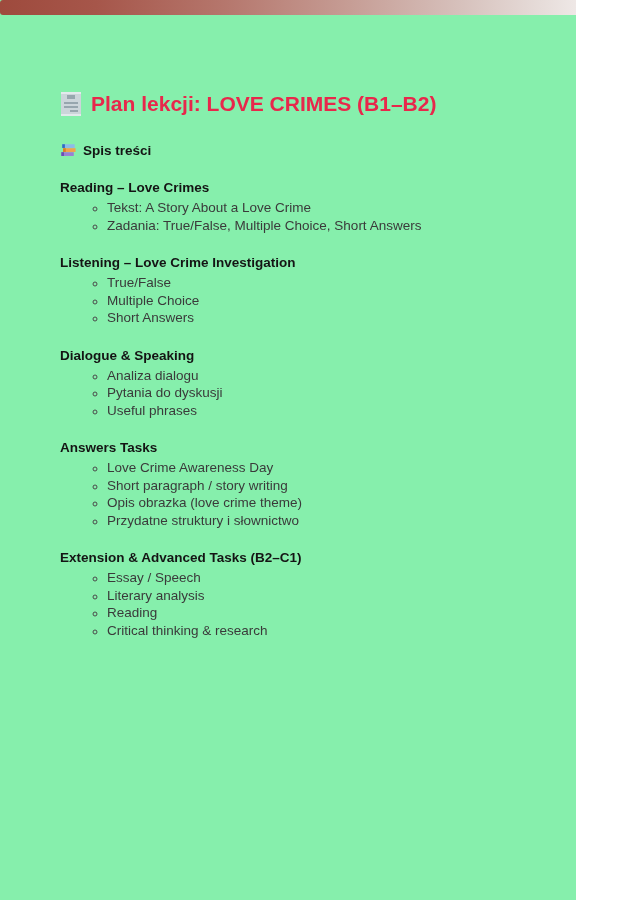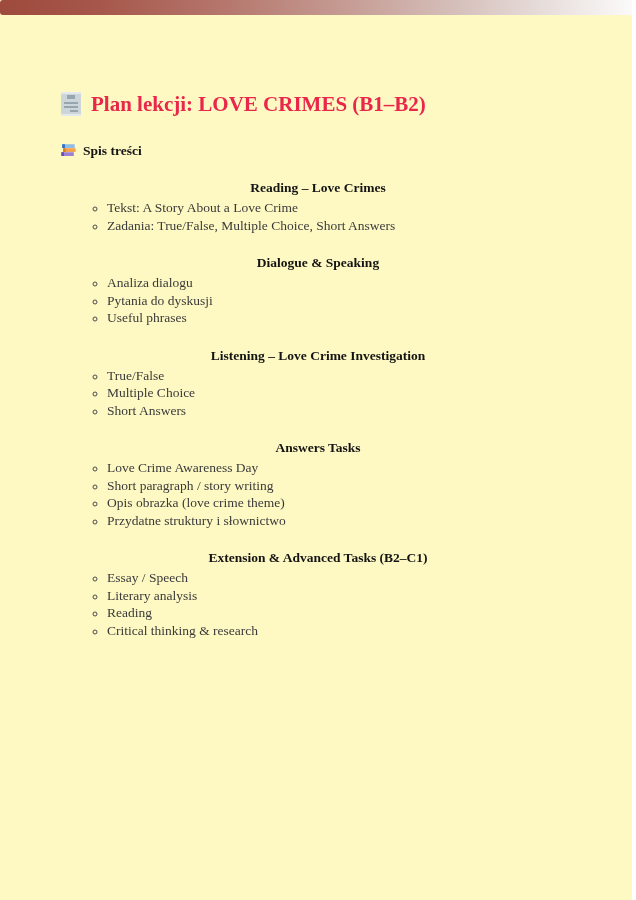--- a/index.html
+++ b/index.html
@@ -7,25 +7,24 @@
     margin: 0;
     padding: 0;
     background: #ffffff;
     width: 636px;
     height: 900px;
     font-family: "Liberation Sans", sans-serif;
     -webkit-font-smoothing: antialiased;
   }
   .page {
     position: relative;
-    width: 632px;
+    width: 576px;
     height: 900px;
-    background: #fef9c3;
+    background: #86efac;
     overflow: hidden;
-    font-family: Liberation Serif, serif;
   }
   .top-bar {
     position: absolute;
     top: 0;
     left: 0;
     width: 636px;
     height: 15px;
     border-radius: 3px;
     background: linear-gradient(90deg,
       #9e4a3d 0%,
@@ -63,21 +62,20 @@
     display: flex;
     align-items: flex-start;
     gap: 7px;
   }
   h3.section-title {
     margin: 20px 0 3px 0;
     font-size: 13.5px;
     line-height: 17px;
     font-weight: bold;
     color: #141414;
-    text-align: center;
   }
   ul.section-list {
     margin: 0;
     padding: 0 0 0 47px;
     list-style-type: circle;
   }
   ul.section-list li {
     font-size: 13.5px;
     line-height: 17.5px;
     color: #3a3a3a;
@@ -131,34 +129,34 @@
       <ul class="section-list">
         <li>Tekst: A Story About a Love Crime</li>
         <li>Zadania: True/False, Multiple Choice, Short Answers</li>
       </ul>
     </section>
 
     <section>
     </section>
 
     <section>
+      <h3 class="section-title">Listening – Love Crime Investigation</h3>
+      <ul class="section-list">
+        <li>True/False</li>
+        <li>Multiple Choice</li>
+        <li>Short Answers</li>
+      </ul>
+    </section>
+
+    <section>
       <h3 class="section-title">Dialogue &amp; Speaking</h3>
       <ul class="section-list">
         <li>Analiza dialogu</li>
         <li>Pytania do dyskusji</li>
         <li>Useful phrases</li>
-      </ul>
-    </section>
-
-    <section>
-      <h3 class="section-title">Listening – Love Crime Investigation</h3>
-      <ul class="section-list">
-        <li>True/False</li>
-        <li>Multiple Choice</li>
-        <li>Short Answers</li>
       </ul>
     </section>
 
     <section>
       <h3 class="section-title">Answers Tasks</h3>
       <ul class="section-list">
         <li>Love Crime Awareness Day</li>
         <li>Short paragraph / story writing</li>
       </ul>
     </section>

